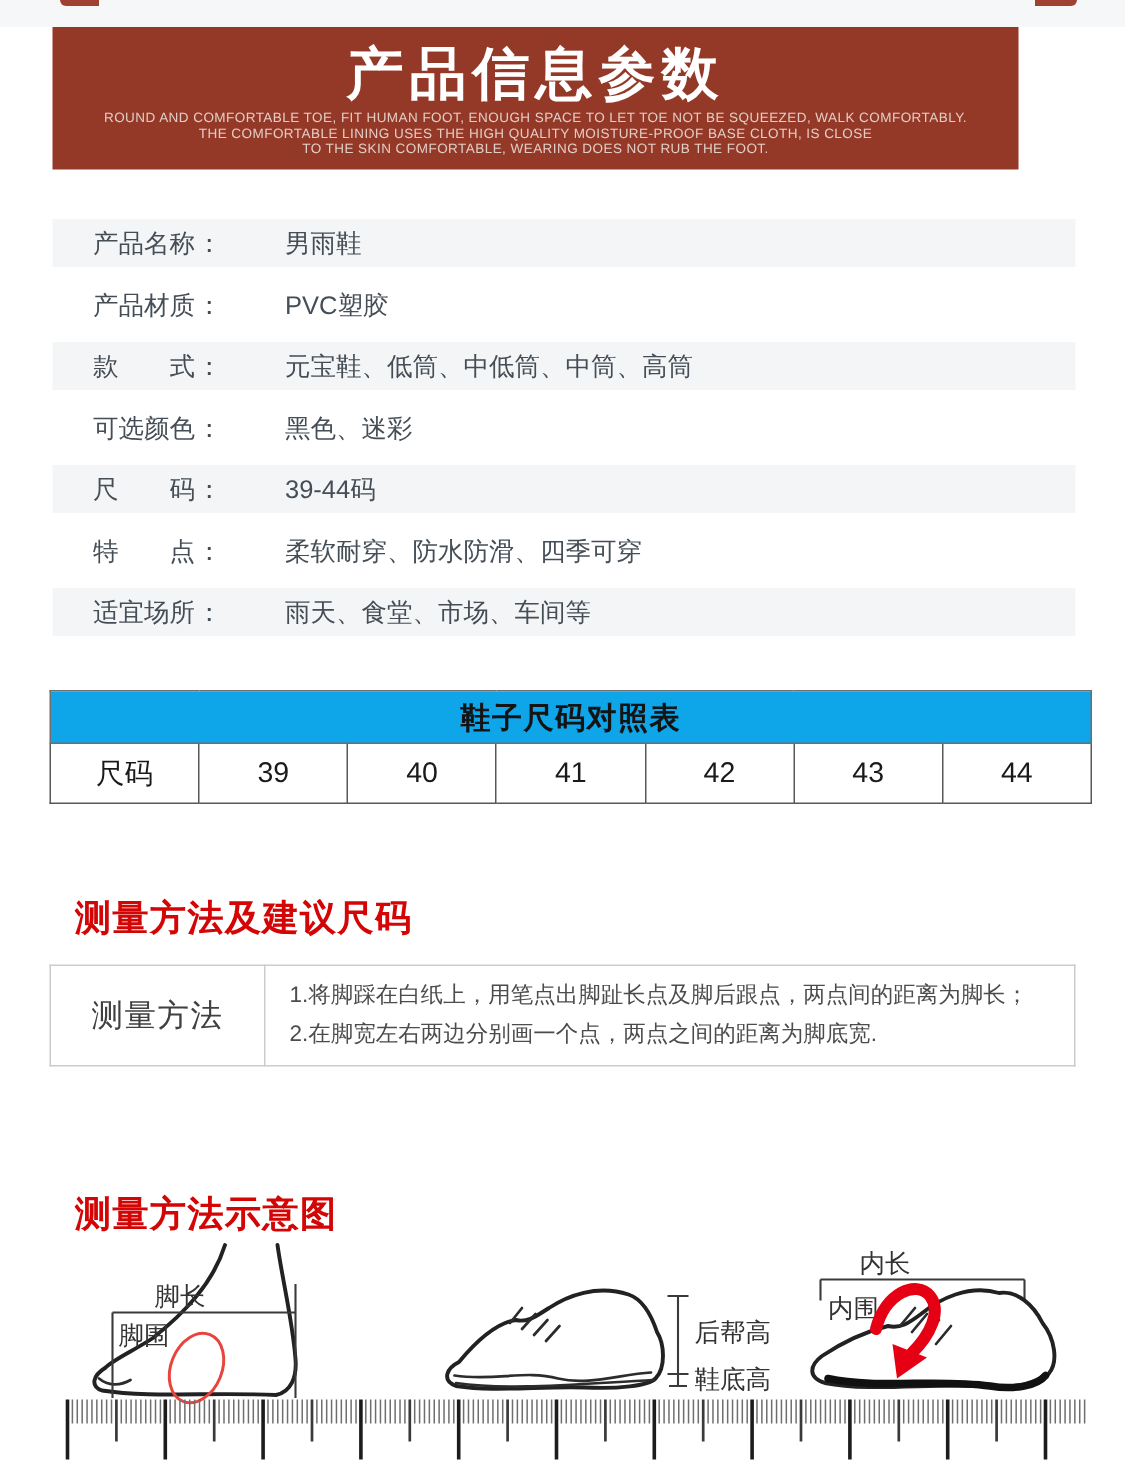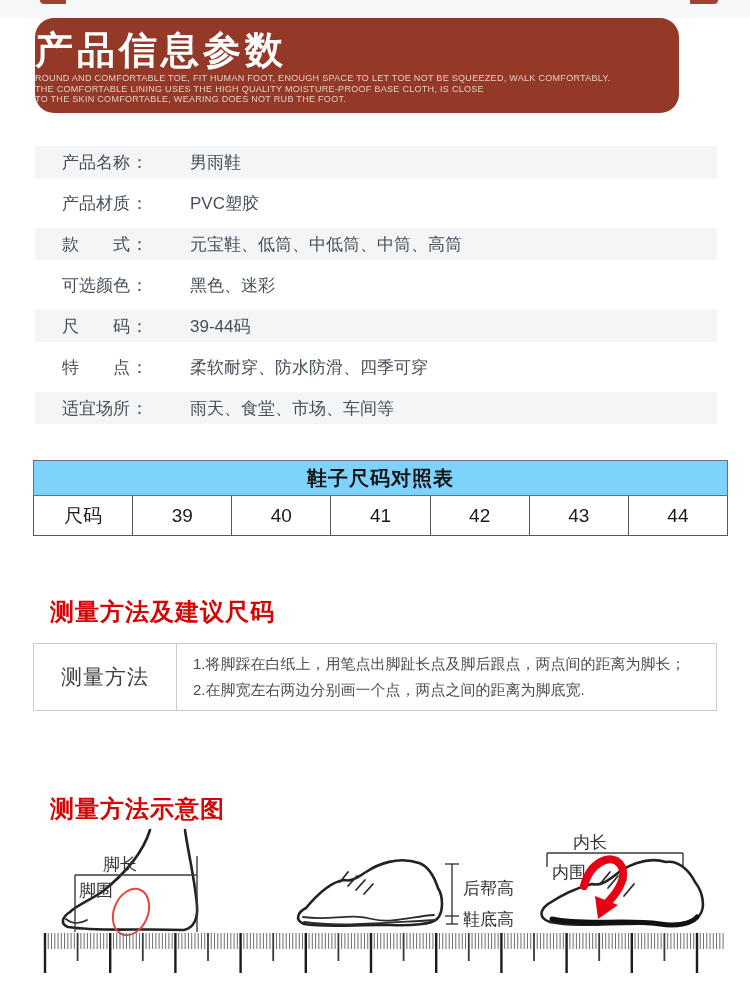--- a/index.html
+++ b/index.html
@@ -8,21 +8,21 @@
     background:#ffffff;
     font-family:"Liberation Sans","DejaVu Sans",sans-serif;
   }
   .top-strip{position:absolute;top:0;left:0;width:750px;height:18px;background:#f6f7f8;}
   .banner-remnant{position:absolute;top:0;height:4px;background:#a04232;}
   .banner-remnant.left{left:40px;width:26px;border-bottom-left-radius:4px;}
   .banner-remnant.right{left:690px;width:28px;border-bottom-right-radius:4px;}
 
   .banner{
     position:absolute;top:18px;left:35px;width:644px;height:95px;
-    background:#943928;border-radius:19px;text-align:left;color:#fff;
+    background:#943928;border-radius:0;text-align:center;color:#fff;
   }
   .banner-title{
     margin-top:9px;font-size:38px;font-weight:bold;letter-spacing:4px;line-height:46px;
   }
   .banner-sub{font-size:9px;line-height:10.5px;color:#e2cdc5;letter-spacing:.3px;}
 
   .info-rows{position:absolute;top:146px;left:35px;width:682px;}
   .info-row{
     height:32px;margin-bottom:9px;display:flex;align-items:center;
     font-size:17px;color:#454e57;background:#ffffff;
@@ -33,21 +33,21 @@
     text-align:justify;text-align-last:justify;white-space:nowrap;
   }
   .info-colon{margin-left:1px;}
   .info-value{margin-left:42px;white-space:nowrap;}
 
   table.size-table{
     position:absolute;top:460px;left:33px;width:695px;
     border-collapse:collapse;table-layout:fixed;
   }
   table.size-table th{
-    background:#7dd3fc;height:32px;font-size:20px;font-weight:bold;color:#141414;
+    background:#0ea5e9;height:32px;font-size:20px;font-weight:bold;color:#141414;
     border:1px solid #6e6e6e;letter-spacing:1px;
   }
   table.size-table td{
     height:37px;text-align:center;font-size:19px;color:#1a1a1a;
     border:1px solid #585858;background:#fff;
   }
   table.size-table td.first-col{width:143px;}
 
   .red-heading{
     position:absolute;left:47px;margin:3px;

